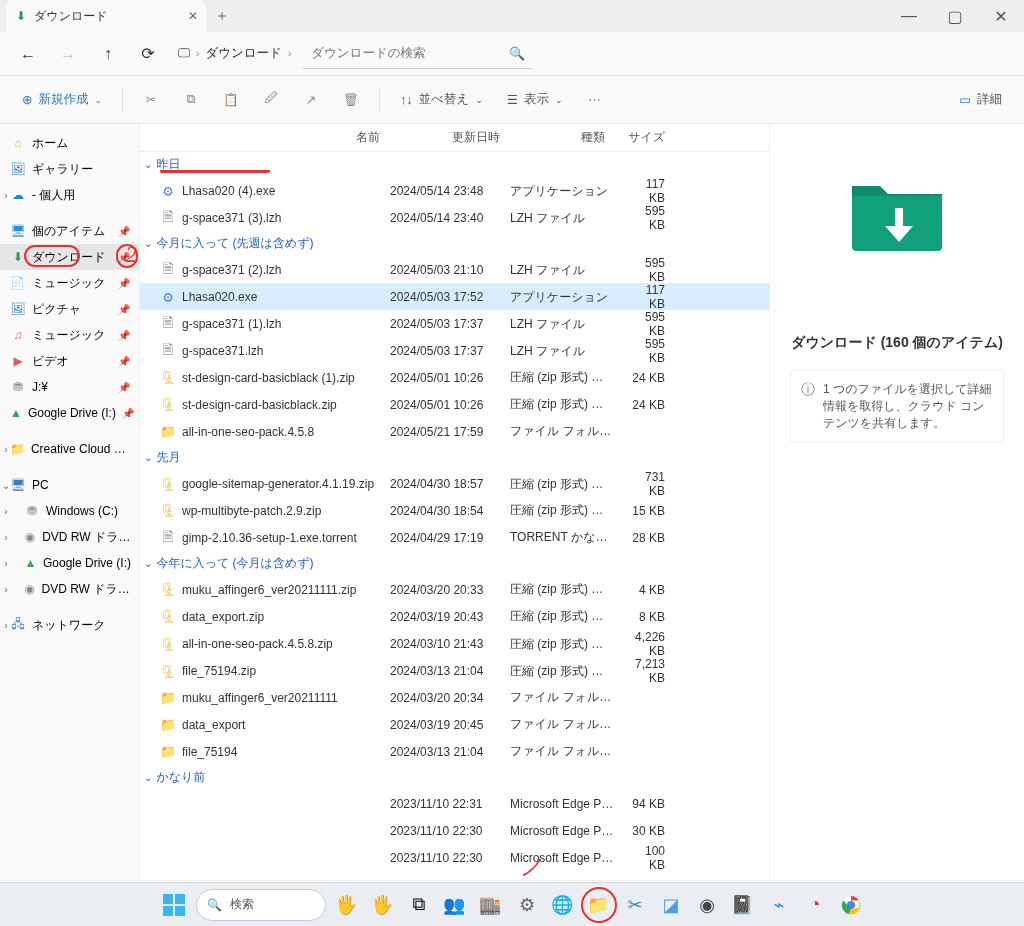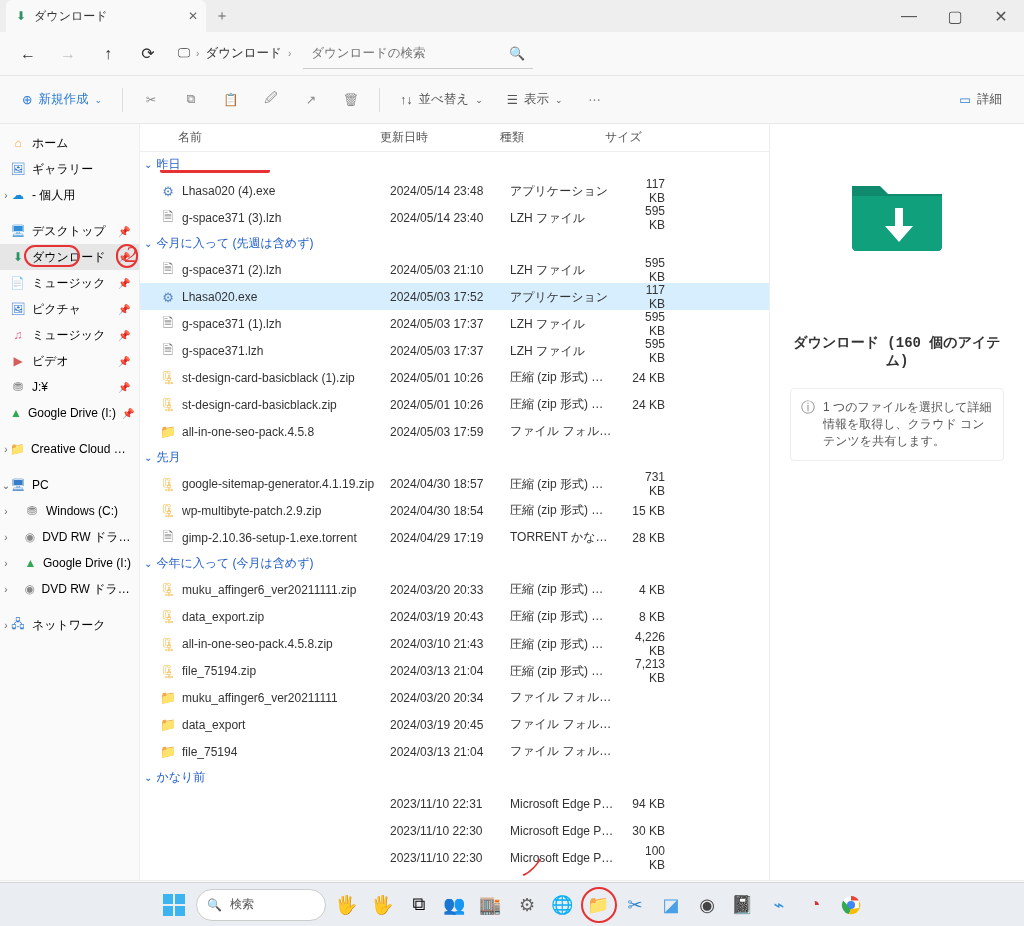--- a/index.html
+++ b/index.html
@@ -39,37 +39,37 @@
 .sb-item { display: flex; align-items: center; gap: 6px; padding: 4px 8px 4px 10px; height: 26px; white-space: nowrap; cursor: pointer; position: relative;}
 .sb-item .chev { position:absolute; left:1px; font-size:10px; color:#666; width:10px; text-align:center;}
 .sb-item .icon { width: 16px; height: 16px; display: inline-flex; align-items: center; justify-content: center; font-size: 12px; }
 .sb-item .pin { margin-left: auto; color: #999; font-size: 10px; }
 .sb-item.active { background: #e6e6e6; }
 .sb-indent { padding-left: 24px; }
 .sb-gap { height: 10px; }
 .sb-item .redcircle { position:absolute; border:2px solid #e63232; border-radius:12px; }
 
 .content { flex: 1; position: relative; overflow-y: auto; font-size: 12px;}
-.cols { display: grid; grid-template-columns: 230px 120px 105px 60px; padding: 5px 0 5px 10px; color: #555; font-size: 12px; border-bottom: 1px solid #eee; position: sticky; top: 0; background: #fff; }
+.cols { display: grid; grid-template-columns: 230px 120px 105px 60px; padding: 5px 0 5px 10px; color: #555; font-size: 12px; border-bottom: 1px solid #eee; position: sticky; top: 0; background: #fff; text-align: right; }
 .group { display: flex; align-items: center; gap: 4px; padding: 4px 0 4px 4px; color: #2460c9; font-size: 12px;}
 .group .chev { font-size: 10px; }
 .row { display: grid; grid-template-columns: 230px 120px 105px 60px; padding: 0 0 0 20px; height: 27px; align-items: center; color: #333; }
 .row.selected { background: #d6eefd; }
 .row .fname { display: flex; align-items: center; gap: 6px; white-space: nowrap; overflow:hidden; text-overflow:ellipsis;}
 .row .fico { width: 16px; height: 16px; display: inline-flex; align-items: center; justify-content: center; font-size: 13px; flex-shrink:0;}
 .row .fsize { text-align: right; padding-right: 10px; margin-left: 14px; }
 .row .ftype { white-space: nowrap; overflow:hidden; text-overflow:ellipsis;}
 
 
 .red-underline { position:absolute; height:3px; background:#e63232; border-bottom-left-radius:2px; border-bottom-right-radius:2px;}
 
 
 .details { width: 255px; padding: 30px 20px; text-align: center; font-size: 13px; color: #333; border-left:1px solid #eee;}
 .big-folder { margin: 20px auto 80px; width: 100px; height: 80px; position: relative; }
-.details h3 { font-size: 14px; font-weight: 600; margin-bottom: 18px; font-family: Liberation Mono, monospace; }
+.details h3 { font-size: 14px; font-weight: 600; margin-bottom: 18px; }
 .details .hint { display: flex; gap: 8px; font-size: 12px; color: #555; text-align: left; padding: 10px; background: #fff; border: 1px solid #eee; border-radius: 4px;}
 .hint .info { font-size: 14px; color: #888; }
 
 
 .status { height: 26px; background: #fafafa; border-top: 1px solid #eee; display: flex; align-items: center; padding: 0 10px; font-size: 11.5px; color: #555; }
 .status .viewbtns { margin-left: auto; display: flex; gap: 2px; }
 .viewbtn { width: 22px; height: 18px; border: 1px solid #bbb; display:flex; align-items:center; justify-content:center; font-size:10px;}
 .viewbtn.active { background: #cde7fa; border-color: #66a3db; }
 
 
@@ -191,21 +191,21 @@
         <span>ギャラリー</span>
       </div>
     <div class="sb-item">
         <span class="chev">›</span>
         <span class="icon c-onedrive">☁</span>
         <span> - 個人用</span>
       </div>
     <div class="sb-gap"></div>
     <div class="sb-item">
         <span class="icon c-desktop">🖥</span>
-        <span>デスクトップ</span>
+        <span>個のアイテム</span>
         <span class="pin">📌</span>
       </div>
     <div class="sb-item active">
         <span class="icon c-dl">⬇</span>
         <span>ダウンロード</span>
         <span class="pin">📌</span>
        <span class="redcircle" style="left:24px;top:1px;width:56px;height:22px;"></span>
        <span style="position:absolute;right:2px;top:-3px;font-family:cursive;color:#e63232;font-size:24px;font-style:italic;">2</span>
        <span class="redcircle" style="right:1px;top:0px;width:22px;height:24px;"></span>
     </div>
@@ -366,21 +366,21 @@
         </span>
       <span>2024/05/01 10:26</span>
       <span class="ftype">圧縮 (zip 形式) フォ…</span>
       <span class="fsize">24 KB</span>
       </div>
       <div class="row">
       <span class="fname">
           <span class="fico c-folder">📁</span>
           <span>all-in-one-seo-pack.4.5.8</span>
         </span>
-      <span>2024/05/03 17:59</span>
+      <span>2024/05/21 17:59</span>
       <span class="ftype">ファイル フォルダー</span>
       <span class="fsize"></span>
       </div>
       <div class="group">
         <span class="chev">⌄</span>
         <span>先月</span>
       </div>
       <div class="row">
       <span class="fname">
           <span class="fico c-zip">🗜</span>

